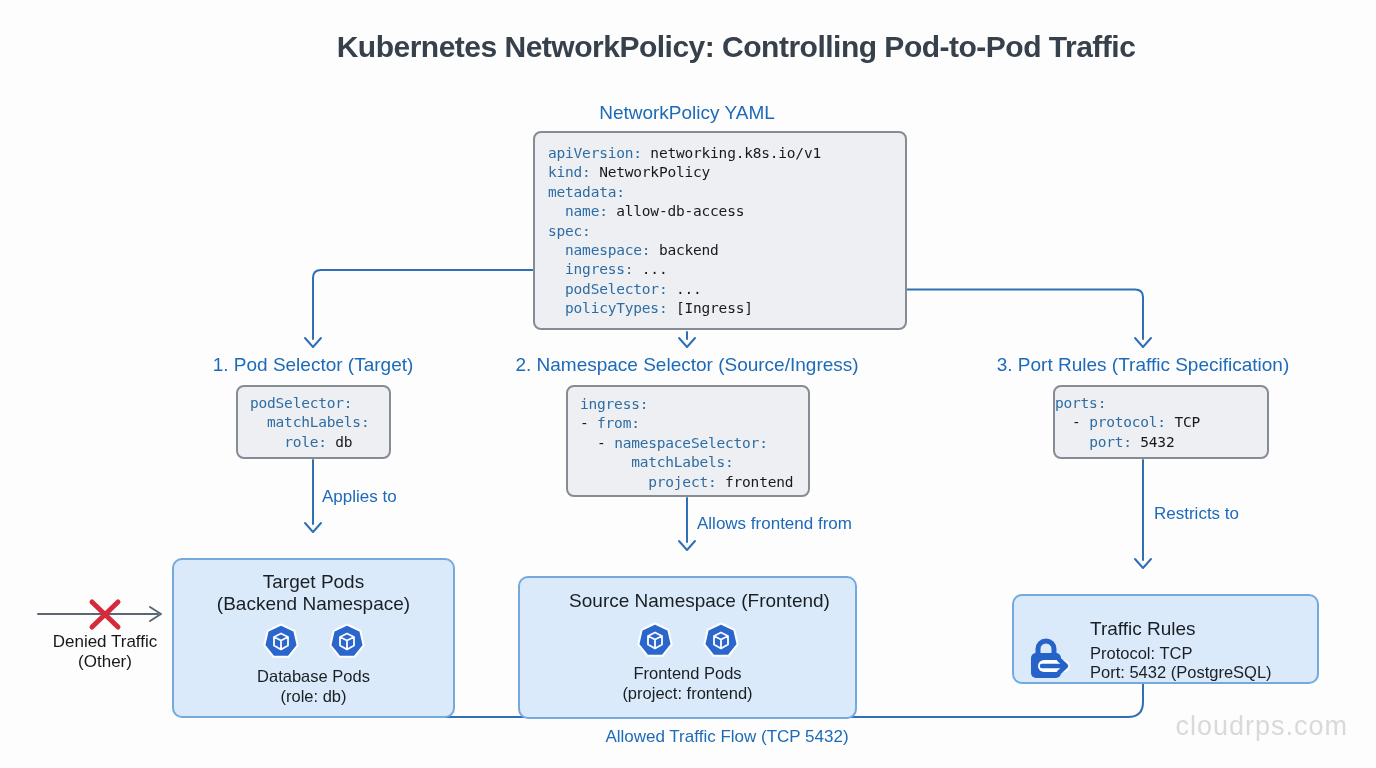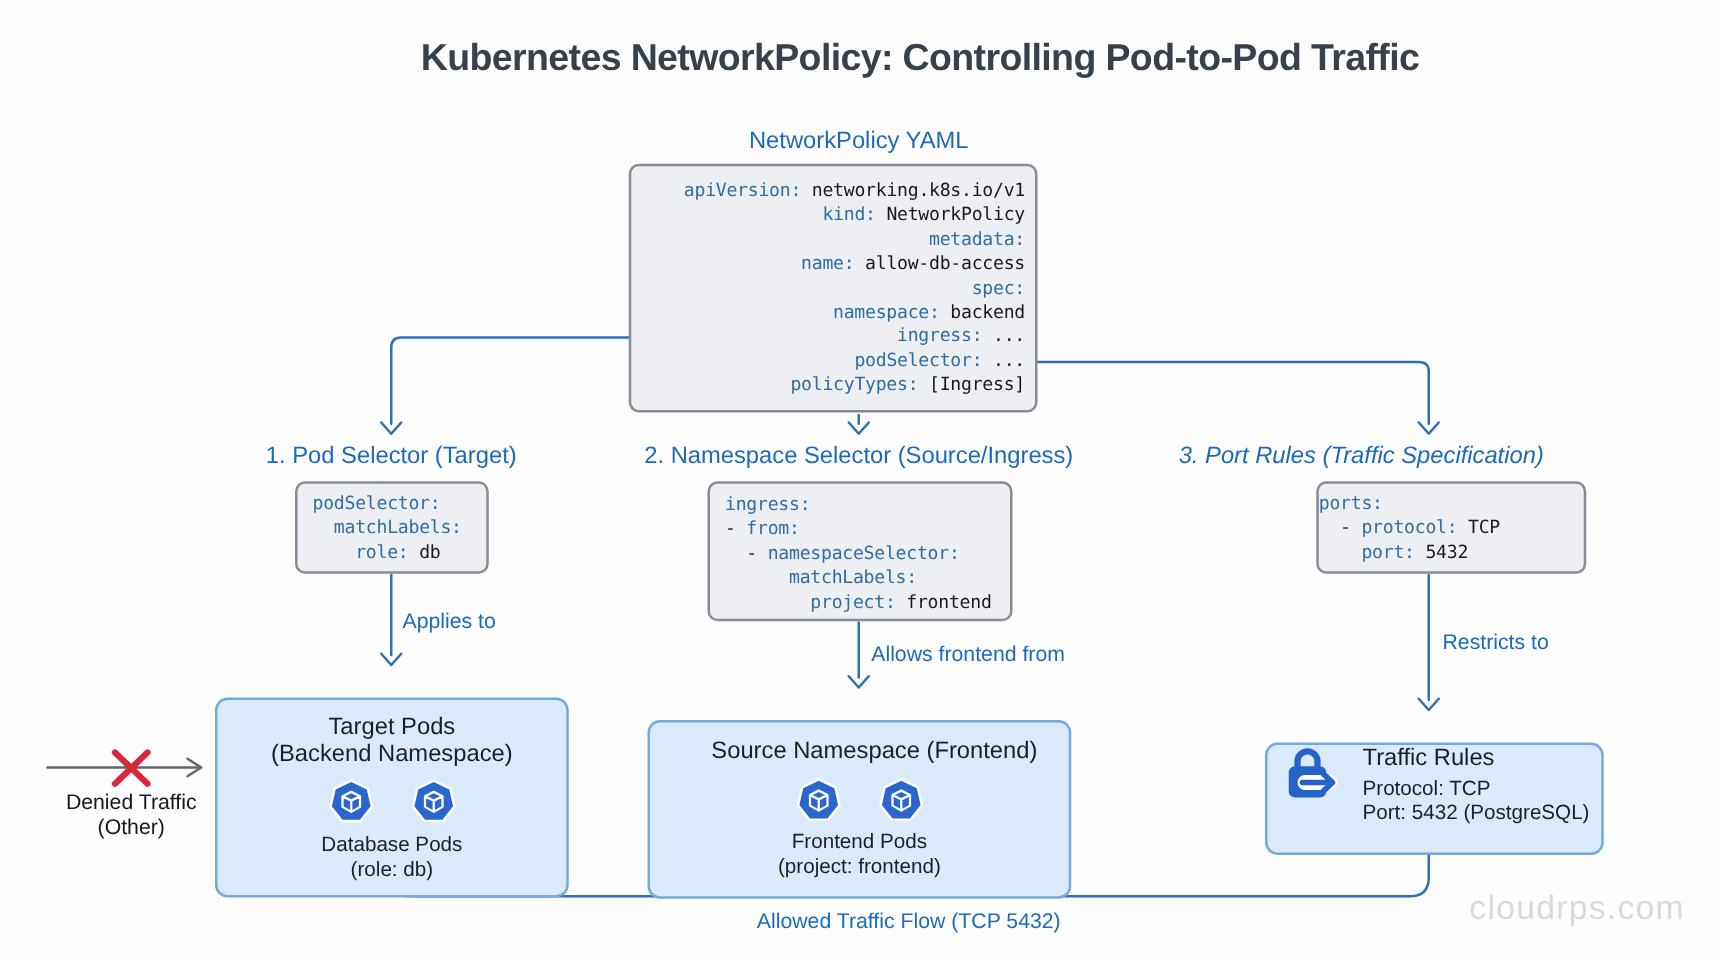--- a/index.html
+++ b/index.html
@@ -15,21 +15,21 @@
   }
   .blue-label{color:#1d6ab8;}
   .yaml-title{left:537px;top:102px;width:300px;font-size:19px;font-weight:500;}
   .code-box{
     background:#edeff2;border:2px solid #858c94;border-radius:8px;box-sizing:border-box;
     font-family:"DejaVu Sans Mono","Liberation Mono",monospace;font-size:14.5px;letter-spacing:-0.2px;
   }
   .cl{white-space:pre;line-height:19.4px;}
   .tk{color:#2e6da4;}
   .tv{color:#17191d;}
-  .yaml-box{left:503px;top:131px;width:327px;height:199px;padding:11px 8px 8px 13px;text-align:right;}
+  .yaml-box{left:533px;top:131px;width:374px;height:199px;padding:11px 8px 8px 13px;}
   .sec-head{top:354px;font-size:19px;font-weight:500;}
   .code1{left:236px;top:385px;width:155px;height:74px;padding:7px 8px 6px 12px;}
   .code2{left:566px;top:385px;width:244px;height:112px;padding:8px 6px 6px 12px;}
   .code3{left:1053px;top:385px;width:216px;height:74px;padding:7px 8px 6px 0;}
   .arrow-label{font-size:17px;font-weight:500;}
   .blue-box{
     background:#dbeafa;border:2px solid #74a9dc;border-radius:10px;box-sizing:border-box;margin-top:25px;
   }
   .bb-title{font-size:19px;line-height:22px;color:#1a1f24;}
   .bb-cap{font-size:16.5px;line-height:19.5px;color:#1a1f24;}
@@ -83,21 +83,21 @@
       <div class="cl"><span class="tv">  </span><span class="tk">name:</span><span class="tv"> allow-db-access</span></div>
       <div class="cl"><span class="tk">spec:</span></div>
       <div class="cl"><span class="tv">  </span><span class="tk">namespace:</span><span class="tv"> backend</span></div>
       <div class="cl"><span class="tv">  </span><span class="tk">ingress:</span><span class="tv"> ...</span></div>
       <div class="cl"><span class="tv">  </span><span class="tk">podSelector:</span><span class="tv"> ...</span></div>
       <div class="cl"><span class="tv">  </span><span class="tk">policyTypes:</span><span class="tv"> [Ingress]</span></div>
     </div>
 
   <div class="abs sec-head blue-label center" style="left:113px;width:400px;">1. Pod Selector (Target)</div>
   <div class="abs sec-head blue-label center" style="left:462px;width:450px;">2. Namespace Selector (Source/Ingress)</div>
-  <div class="abs sec-head blue-label center" style="left:864px;width:450px;font-style:italic;">3. Port Rules (Traffic Specification)</div>
+  <div class="abs sec-head blue-label center" style="left:918px;width:450px;">3. Port Rules (Traffic Specification)</div>
 
   <div class="abs code-box code1">
       <div class="cl"><span class="tk">podSelector:</span></div>
       <div class="cl"><span class="tv">  </span><span class="tk">matchLabels:</span></div>
       <div class="cl"><span class="tv">    </span><span class="tk">role:</span><span class="tv"> db</span></div>
     </div>
   <div class="abs code-box code2">
       <div class="cl"><span class="tk">ingress:</span></div>
       <div class="cl"><span class="tv">- </span><span class="tk">from:</span></div>
       <div class="cl"><span class="tv">  - </span><span class="tk">namespaceSelector:</span></div>
@@ -140,21 +140,21 @@
       </svg>
       <svg width="36" height="36" viewBox="0 0 36 36">
         <polygon points="18,1.5 31.3,7.9 34.6,22.3 25.4,33.8 10.6,33.8 1.4,22.3 4.7,7.9" fill="#2a66cc" stroke="#fff" stroke-width="2" stroke-linejoin="round"></polygon>
         <path d="M18 10.5 L25 14 L25 22.5 L18 26.5 L11 22.5 L11 14 Z M11 14 L18 17.5 L25 14 M18 17.5 L18 26.5" fill="none" stroke="#fff" stroke-width="1.8" stroke-linejoin="round"></path>
       </svg>
     </div>
     <div class="bb-cap center" style="margin-top:6px;">Frontend Pods</div>
     <div class="bb-cap center">(project: frontend)</div>
   </div>
 
-  <div class="abs blue-box" style="left:1012px;top:569px;width:271px;height:90px;display:flex;align-items:flex-start;">
+  <div class="abs blue-box" style="left:1012px;top:569px;width:307px;height:90px;display:flex;align-items:flex-end;">
     <svg width="50" height="46" viewBox="0 0 50 46" style="margin-left:12px;flex:0 0 auto;">
       <path d="M12 19 V13 a8 8 0 0 1 16 0 V19" fill="none" stroke="#2563c8" stroke-width="5"></path>
       <rect x="5" y="17" width="30" height="25" rx="5" fill="#2563c8"></rect>
       <rect x="12" y="24" width="32" height="12" rx="6" fill="#fff"></rect>
       <g stroke="#2563c8" stroke-width="4.5" fill="none" stroke-linecap="round" stroke-linejoin="round">
         <path d="M16 30 L37 30"></path>
         <path d="M33 23.5 L40 30 L33 36.5"></path>
       </g>
     </svg>
     <div style="margin-left:14px;">

